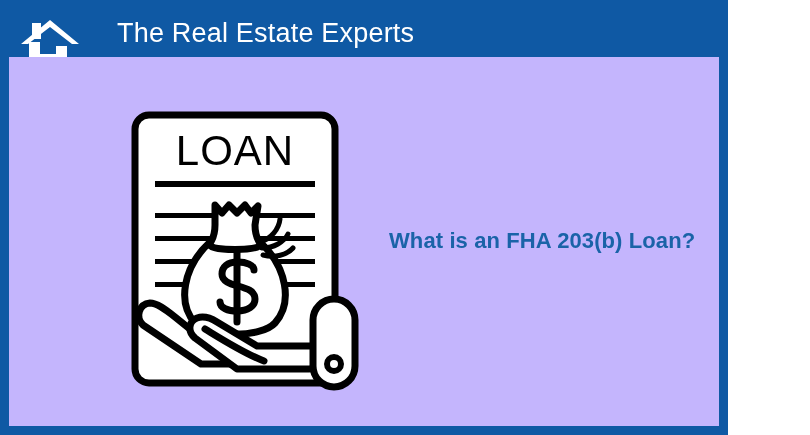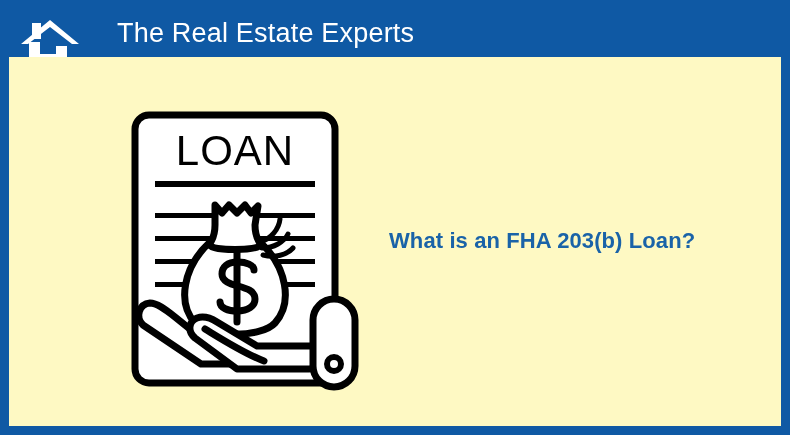--- a/index.html
+++ b/index.html
@@ -7,21 +7,21 @@
   html, body {
     width: 810px;
     height: 435px;
     background: #ffffff;
     font-family: "Liberation Sans", sans-serif;
     overflow: hidden;
   }
 
   #banner {
     position: relative;
-    width: 790px;
+    width: 728px;
     height: 435px;
     background: #ffffff;
     border: 9px solid #0f59a4;
     overflow: hidden;
     padding-left: 36px;
   }
 
   
   #header-bar {
     position: absolute;
@@ -61,21 +61,21 @@
 
   #logo-mark { display: block; }
 
   
   #content {
     position: absolute;
     left: 0;
     top: 48px;
     width: 792px;
     height: 369px;
-    background: #fef9c3;
+    background: #c4b5fd;
   }
 
   
   #illustration {
     position: absolute;
     left: 118px;
     top: 50px;
     width: 240px;
     height: 285px;
   }

